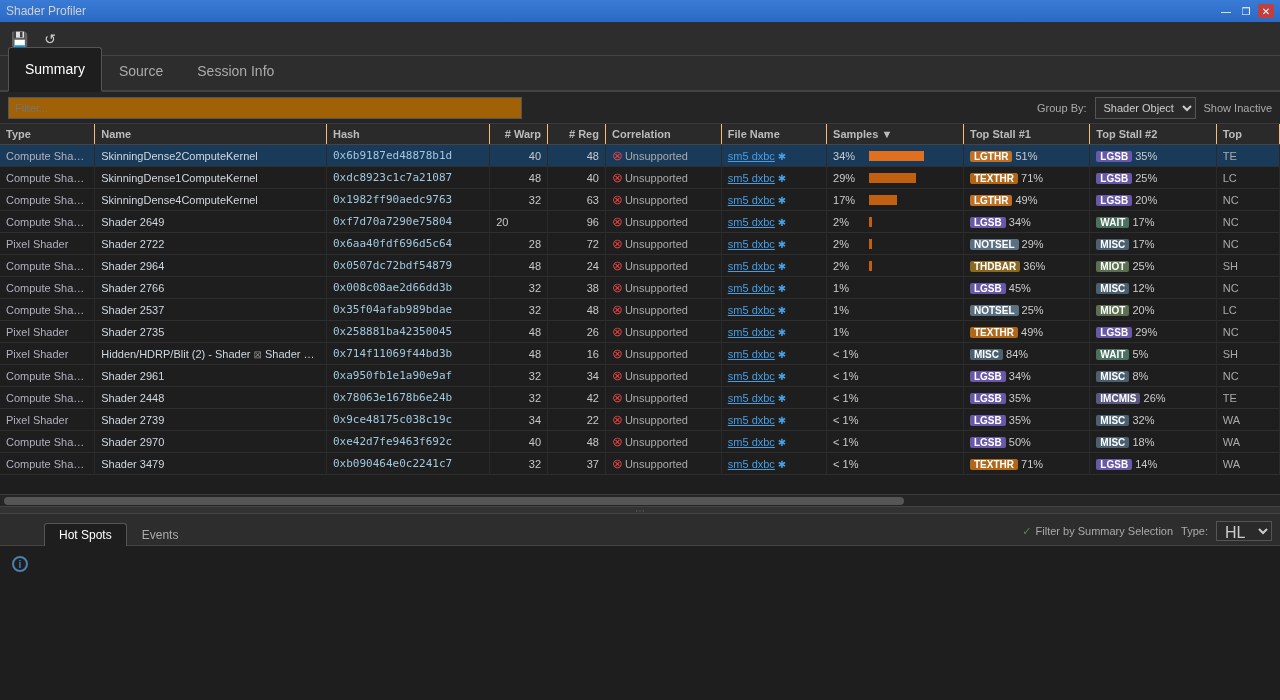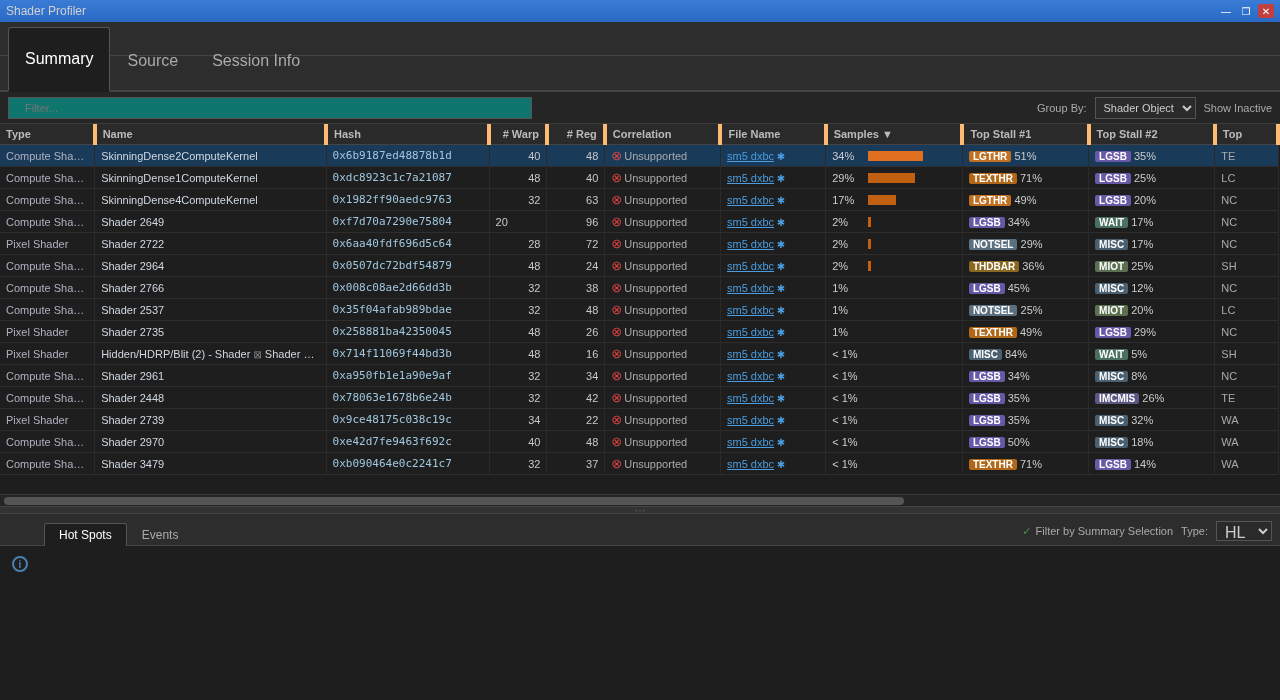--- a/index.html
+++ b/index.html
@@ -65,27 +65,27 @@
     
     #tabs {
       background: #2d2d2d;
       display: flex;
       align-items: flex-end;
       padding: 0 8px;
       border-bottom: 2px solid #444;
       height: 36px;
     }
     .tab {
-      padding: 22px 16px;
+      padding: 13px 16px;
       color: #aaa;
       cursor: pointer;
       border: 1px solid transparent;
       border-bottom: none;
       border-radius: 3px 3px 0 0;
-      font-size: 16px;
+      font-size: 14px;
       position: relative;
       bottom: -2px;
     }
     .tab.active {
       background: #1e1e1e;
       color: #fff;
       border-color: #555 #555 #1e1e1e #555;
       border-bottom: 2px solid #1e1e1e;
     }
 
@@ -93,24 +93,24 @@
     #filter-row {
       background: #252525;
       display: flex;
       align-items: center;
       padding: 4px 8px;
       gap: 8px;
       border-bottom: 1px solid #3a3a3a;
       height: 32px;
     }
     #filter-input {
-      background: #0f766e;
+      background: #a16207;
       border: 1px solid #555;
       color: #ccc;
-      padding: 2px 16px;
+      padding: 2px 6px;
       font-size: 11px;
       flex: 1;
       height: 22px;
       outline: none;
     }
     .group-by-label {
       color: #aaa;
       font-size: 11px;
       white-space: nowrap;
     }
@@ -147,21 +147,21 @@
       position: sticky;
       top: 0;
       z-index: 10;
     }
     thead th {
       padding: 4px 6px;
       text-align: left;
       color: #bbb;
       font-weight: 600;
       font-size: 11px;
-      border-right: 4px solid #fdba74;
+      border-right: 1px solid #fdba74;
       border-bottom: 1px solid #444;
       white-space: nowrap;
       overflow: hidden;
       text-overflow: ellipsis;
       cursor: pointer;
       user-select: none;
       margin-left: 36px;
     }
     tbody tr {
       height: 22px;

